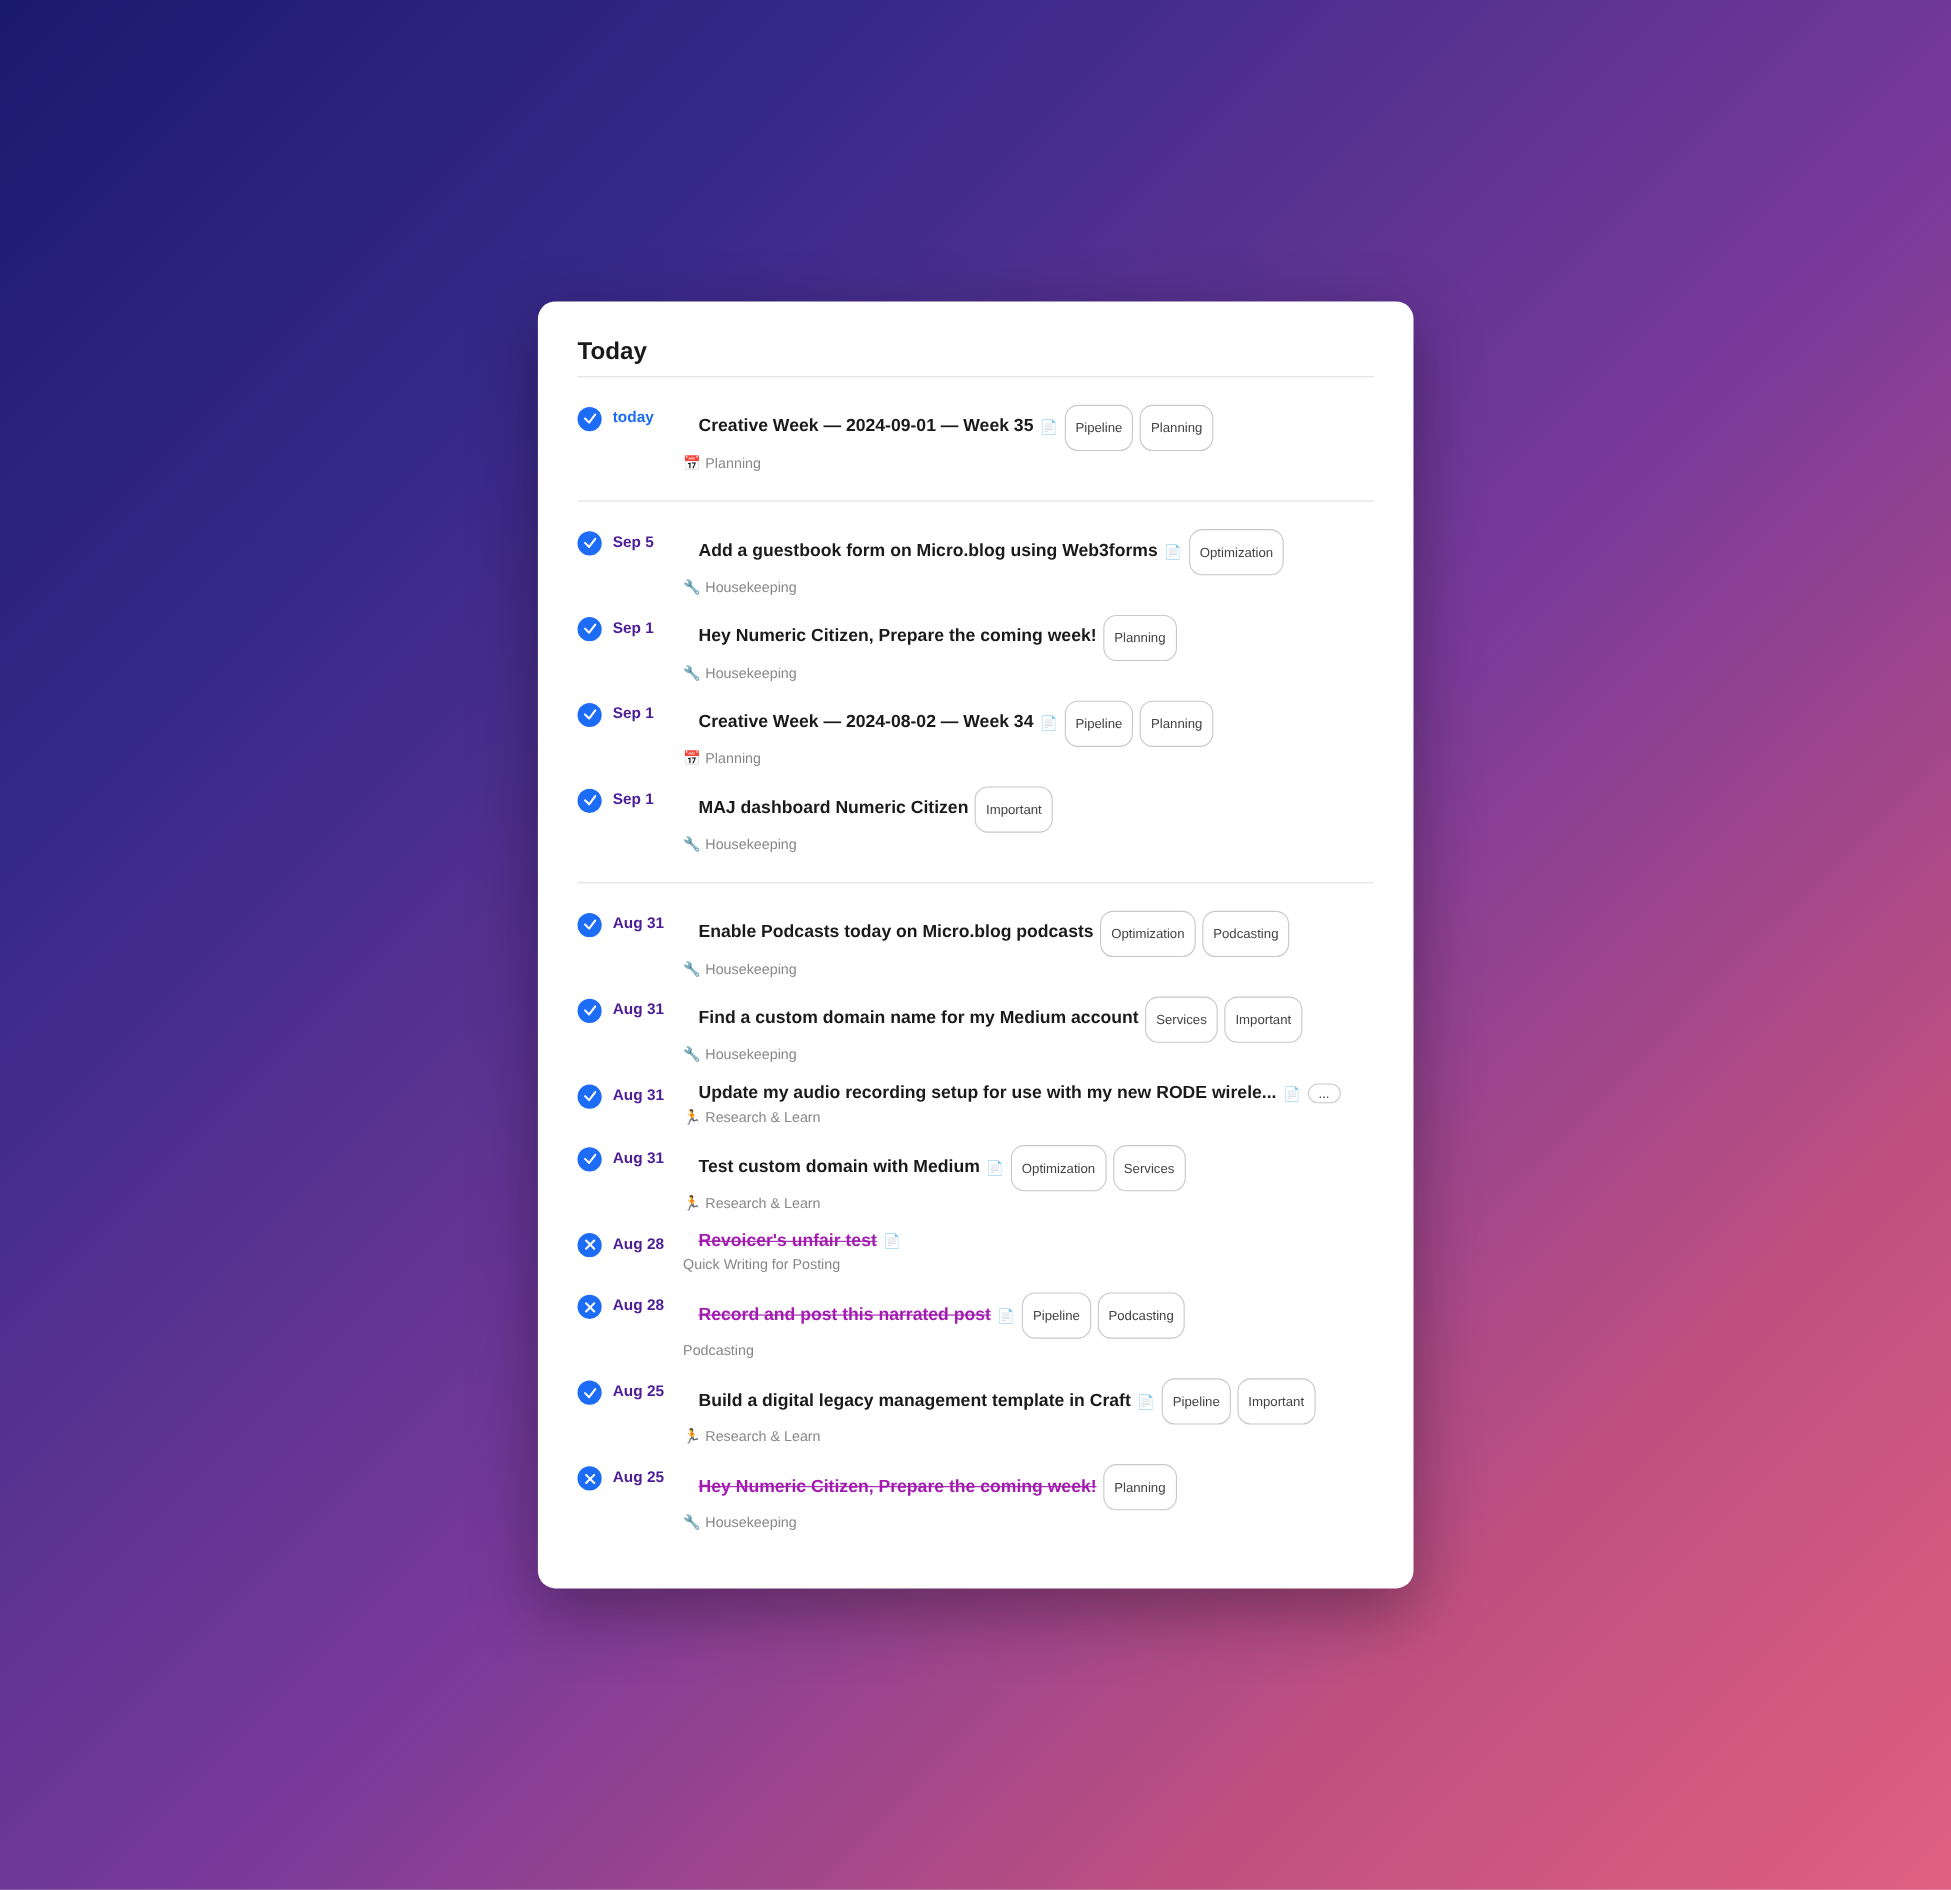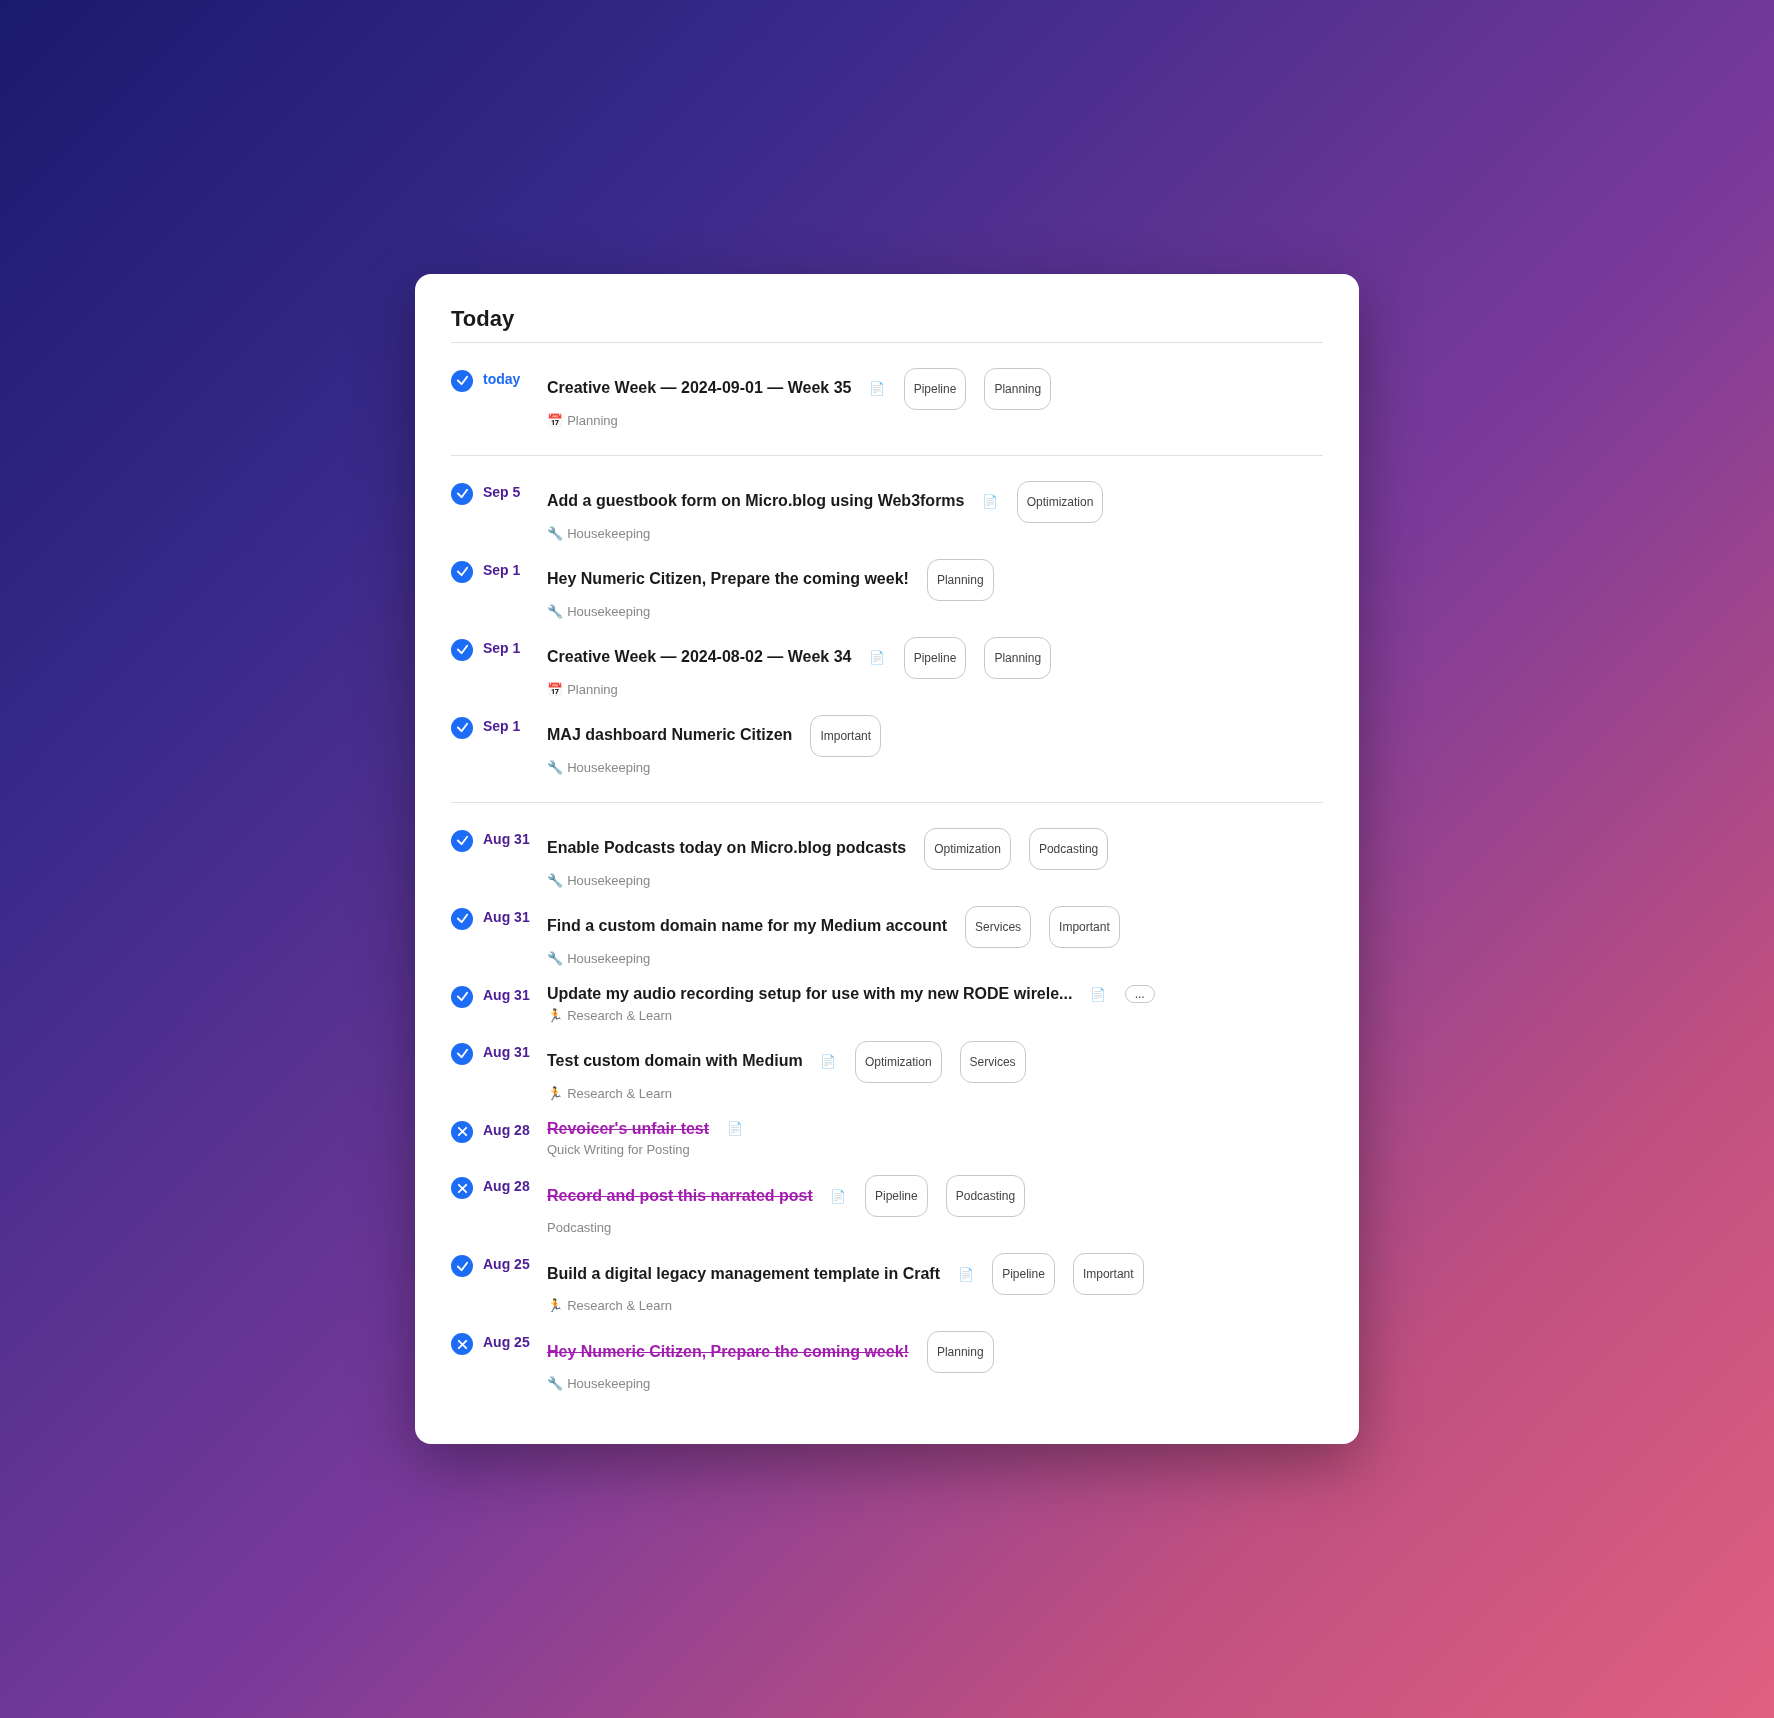--- a/index.html
+++ b/index.html
@@ -10,21 +10,21 @@
       background: linear-gradient(135deg, #1a1a6e 0%, #3a2a8a 25%, #7a3a9a 55%, #c05080 80%, #e06080 100%);
       display: flex;
       align-items: center;
       justify-content: center;
       font-family: -apple-system, BlinkMacSystemFont, "SF Pro Text", "Helvetica Neue", sans-serif;
     }
 
     .card {
       background: #ffffff;
       border-radius: 16px;
-      width: 944px;
+      width: 796px;
       max-height: 1460px;
       overflow: hidden;
       padding: 32px 36px 36px 36px;
       box-shadow: 0 20px 60px rgba(0,0,0,0.35);
     }
 
     .section-title {
       font-size: 22px;
       font-weight: 700;
       color: #1a1a1a;
@@ -88,22 +88,23 @@
       color: #1d6cf6;
     }
 
     .task-content {
       flex: 1;
     }
 
     .task-title-row {
       display: flex;
       align-items: center;
-      gap: 18px;
+      gap: 6px;
       flex-wrap: wrap;
+      margin-left: 14px;
     }
 
     .task-title {
       font-size: 16px;
       font-weight: 600;
       color: #1a1a1a;
       line-height: 1.3;
     }
 
     .task-title.strikethrough {

